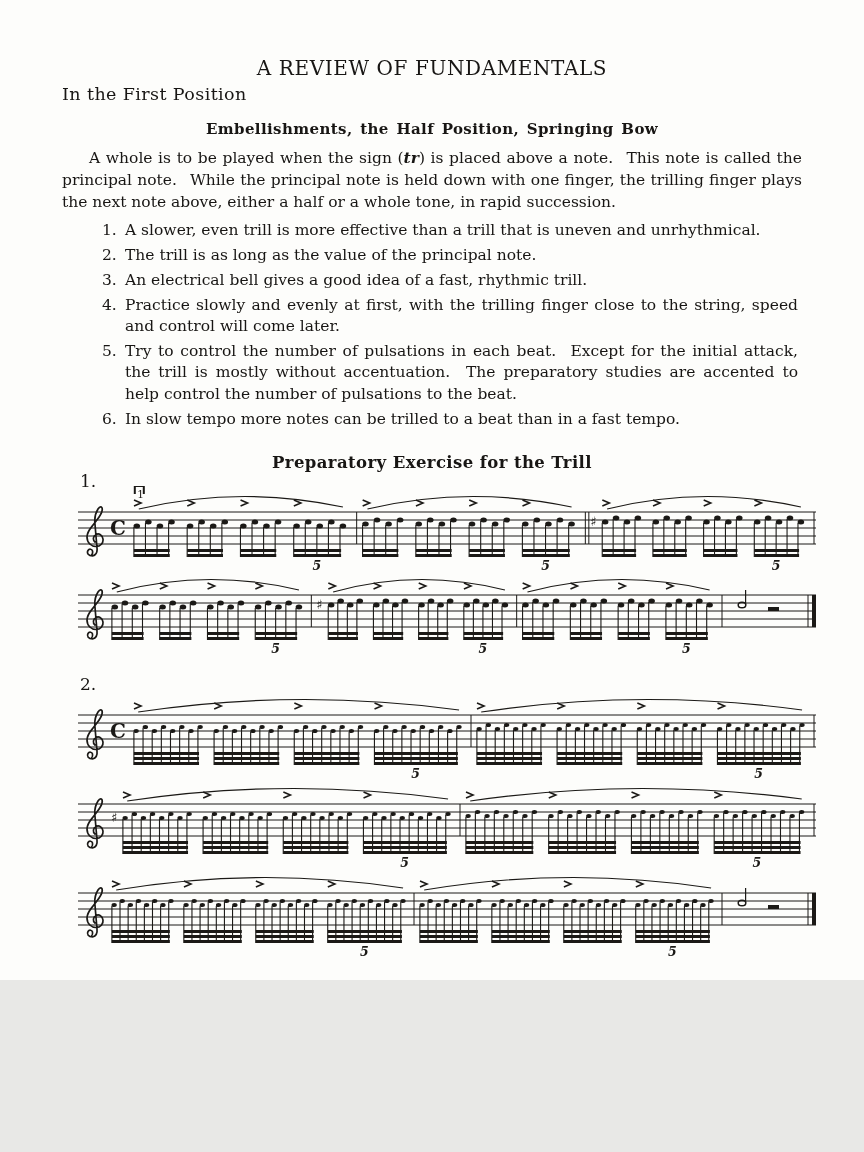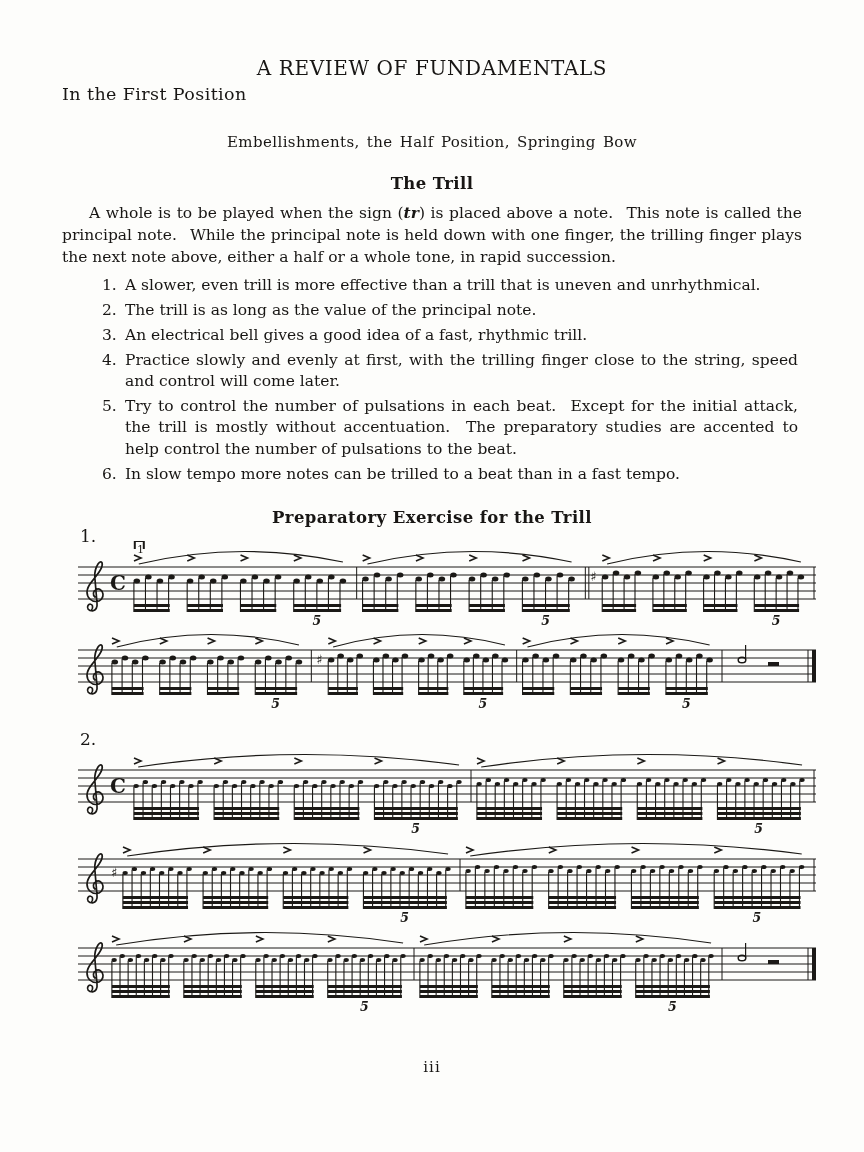--- a/index.html
+++ b/index.html
@@ -1,23 +1,23 @@
 <!DOCTYPE html>
 <html><head>
 <meta charset="utf-8">
 <style>
   html,body { margin:0; padding:0; background:#e8e8e6; }
   .page {
-    width:864px; height:1152px; margin:0 auto; background:#fdfdfb;
+    width:864px; height:980px; margin:0 auto; background:#fdfdfb;
     box-sizing:border-box; padding:56px 62px 0;
     font-family:"DejaVu Serif", serif; color:#181614; overflow:hidden;
   }
   h1.title { font-size:20px; font-weight:normal; text-align:center; margin:0; letter-spacing:.6px; }
   h2.subtitle { font-size:17.5px; font-weight:normal; text-align:left; margin:4px 0 0; letter-spacing:.4px; }
-  h3.subheading { font-size:15px; font-weight:normal; text-align:center; margin:29px 0 0; letter-spacing:.4px; word-spacing:2px; }
+  h3.subheading { font-size:15px; font-weight:bold; text-align:center; margin:16px 0 0; letter-spacing:.4px; word-spacing:2px; }
   h4.section-head { font-size:16.5px; font-weight:bold; text-align:center; margin:23px 0 0; letter-spacing:.4px; }
   p.intro { font-size:15.5px; line-height:1.42; text-align:justify; text-indent:27px; margin:9px 0 0; }
   ol.trill-list { list-style:none; margin:7px 0 0 40px; padding:0; }
   ol.trill-list li { display:flex; margin:4px 0; font-size:15.5px; line-height:1.36; }
   ol.trill-list .num { flex:0 0 23px; }
   ol.trill-list .txt { flex:1; text-align:justify; padding-right:4px; }
   .instruction { font-size:15px; margin:27px 0 0 62px; }
   .exercise { position:relative; margin-left:14px; }
   .exercise.ex1 { margin-top:14px; }
   .exercise.ex2 { margin-top:28px; }
@@ -33,21 +33,20 @@
 </style>
 </head>
 <body>
 
 <div class="page">
 
   <h1 class="title">A REVIEW OF FUNDAMENTALS</h1>
   <h2 class="subtitle">In the First  Position</h2>
   <h3 class="subheading">Embellishments, the Half Position, Springing  Bow</h3>
 
-  <h4 class="section-head">The Trill</h4>
 
   <p class="intro"><span>A whole is to be played when the sign (</span><i style="font-weight:bold">tr</i><span>) is placed above a note.  This note is called the principal note.  While the principal note is held down with one finger, the trilling finger plays the next note above, either a half or a whole tone, in rapid succession.</span></p>
 
   <ol class="trill-list">
     <li>
         <span class="num">1.</span>
         <span class="txt">A slower, even trill is more effective than a trill that is uneven and unrhythmical.</span>
       </li>
     <li>
         <span class="num">2.</span>

